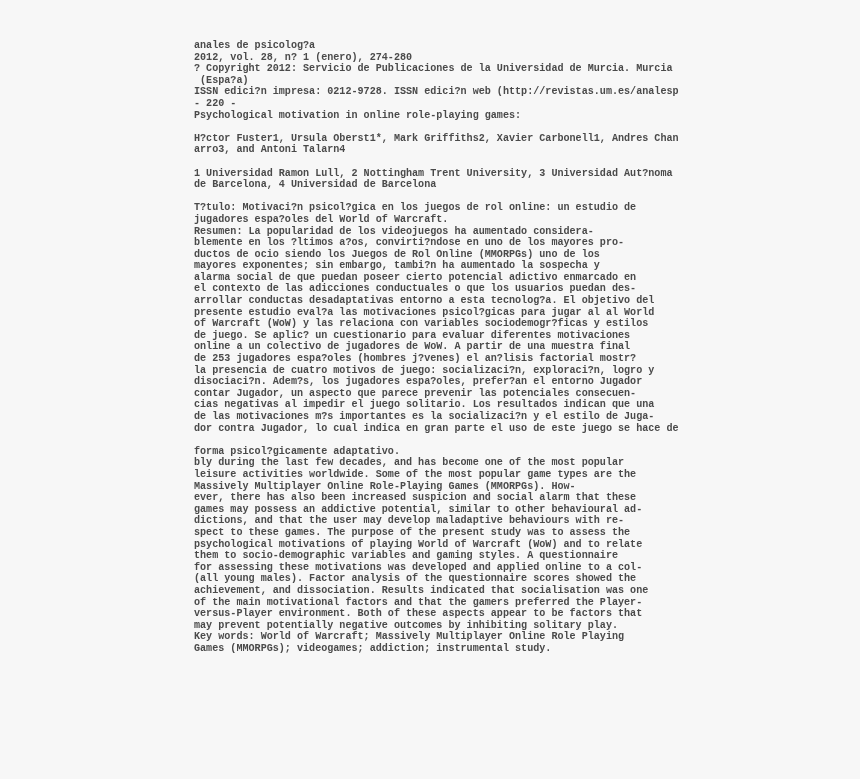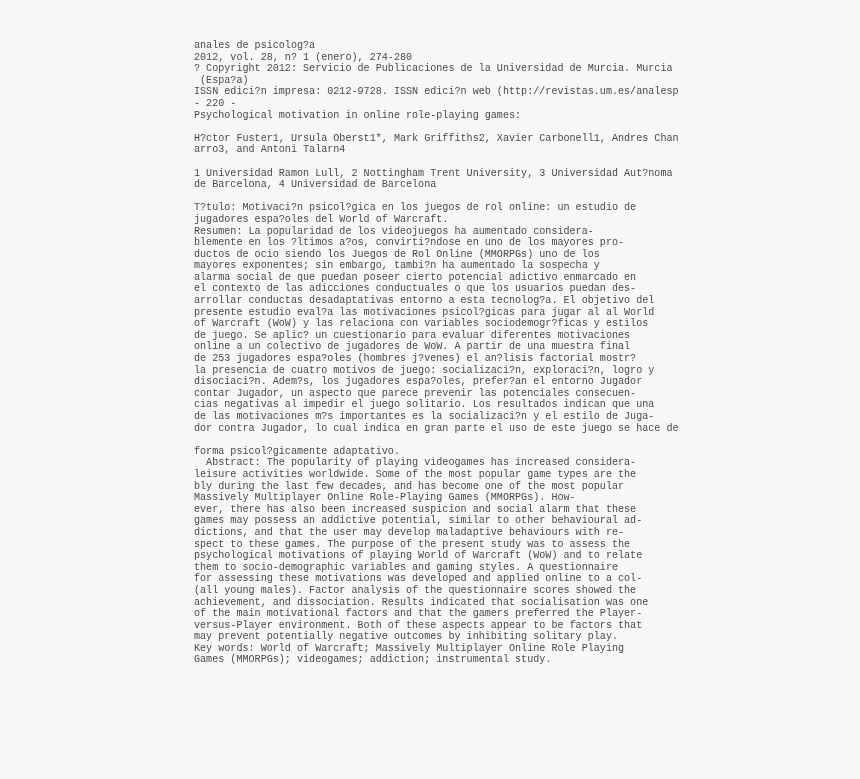--- a/index.html
+++ b/index.html
@@ -11,20 +11,21 @@
       width: 860px;
       height: 779px;
       overflow: hidden;
       position: relative;
     }
     .page {
       position: absolute;
       left: 194px;
       top: 40px;
       width: 620px;
+      font-weight: bold;
     }
     .line {
       font-family: "Liberation Mono", "DejaVu Sans Mono", monospace;
       font-size: 10.1px;
       line-height: 11.6px;
       height: 11.6px;
       color: #4a4a4a;
       white-space: pre;
       letter-spacing: 0;
     }
@@ -89,23 +90,22 @@
     <div class="line">contar Jugador, un aspecto que parece prevenir las potenciales consecuen-</div>
     <div class="line">cias negativas al impedir el juego solitario. Los resultados indican que una</div>
     <div class="line">de las motivaciones m?s importantes es la socializaci?n y el estilo de Juga-</div>
     <div class="line">dor contra Jugador, lo cual indica en gran parte el uso de este juego se hace de</div>
     <div class="blank"></div>
     <div class="line">forma psicol?gicamente adaptativo.</div>
   </div>
 
 
   <div>
-    <div class="line">  Abstract: The popularity of playing videogames has increased considera-</div>
+    <div class="line">bly during the last few decades, and has become one of the most popular</div>
     <div class="line">leisure activities worldwide. Some of the most popular game types are the</div>
-    <div class="line">bly during the last few decades, and has become one of the most popular</div>
     <div class="line">Massively Multiplayer Online Role-Playing Games (MMORPGs). How-</div>
     <div class="line">ever, there has also been increased suspicion and social alarm that these</div>
     <div class="line">games may possess an addictive potential, similar to other behavioural ad-</div>
     <div class="line">dictions, and that the user may develop maladaptive behaviours with re-</div>
     <div class="line">spect to these games. The purpose of the present study was to assess the</div>
     <div class="line">psychological motivations of playing World of Warcraft (WoW) and to relate</div>
     <div class="line">them to socio-demographic variables and gaming styles. A questionnaire</div>
     <div class="line">for assessing these motivations was developed and applied online to a col-</div>
     <div class="line">(all young males). Factor analysis of the questionnaire scores showed the</div>
     <div class="line">achievement, and dissociation. Results indicated that socialisation was one</div>

